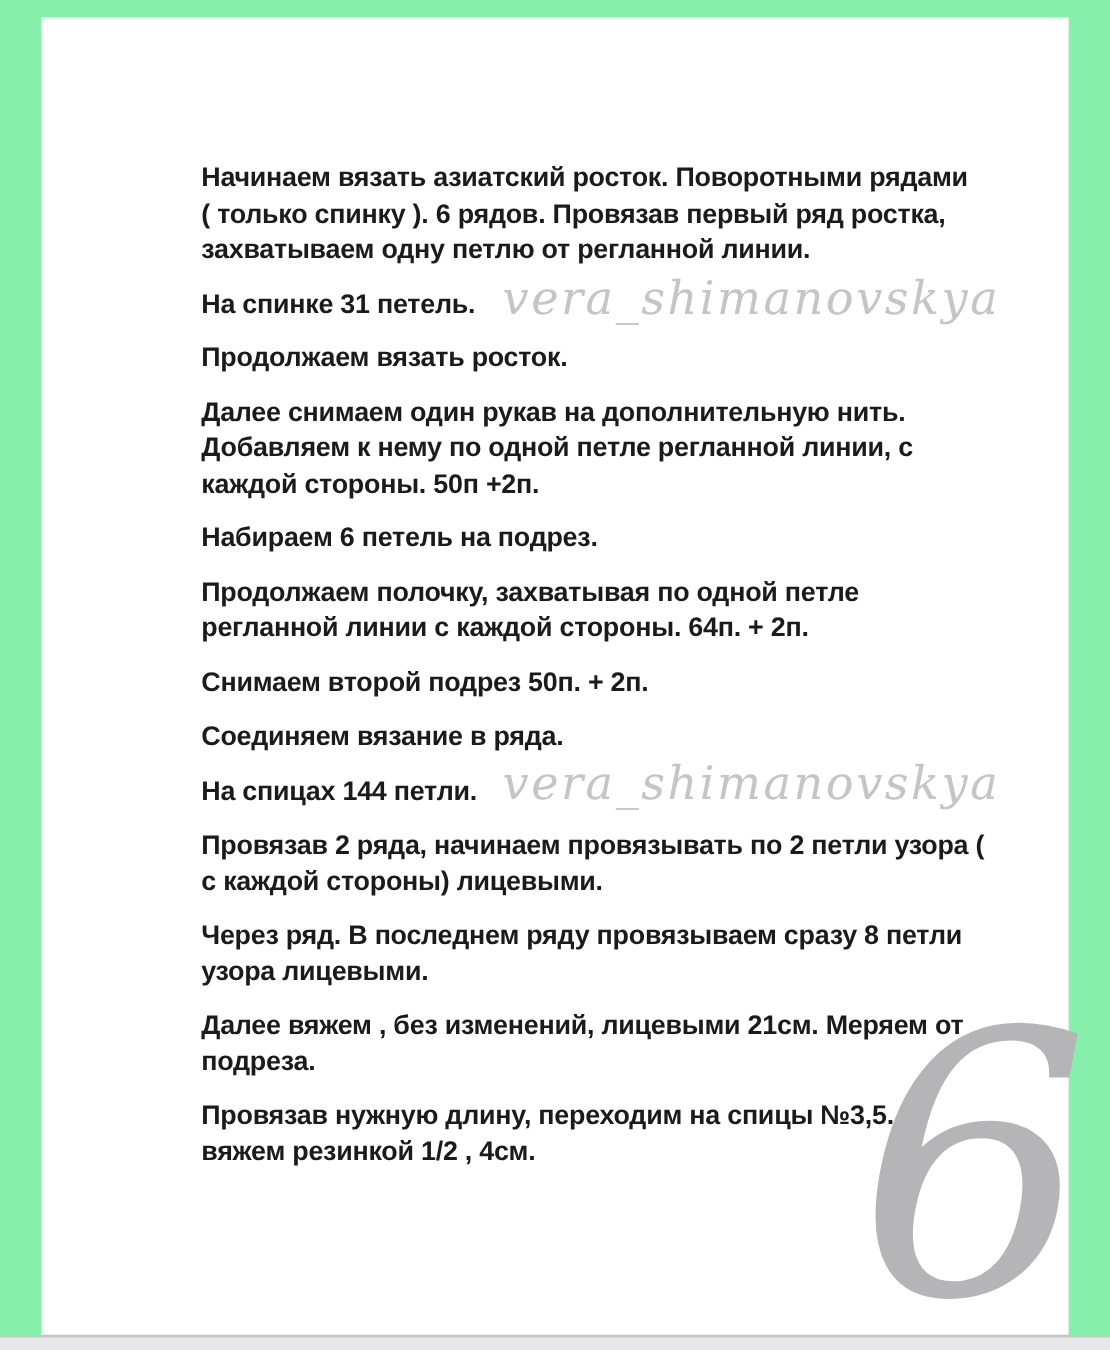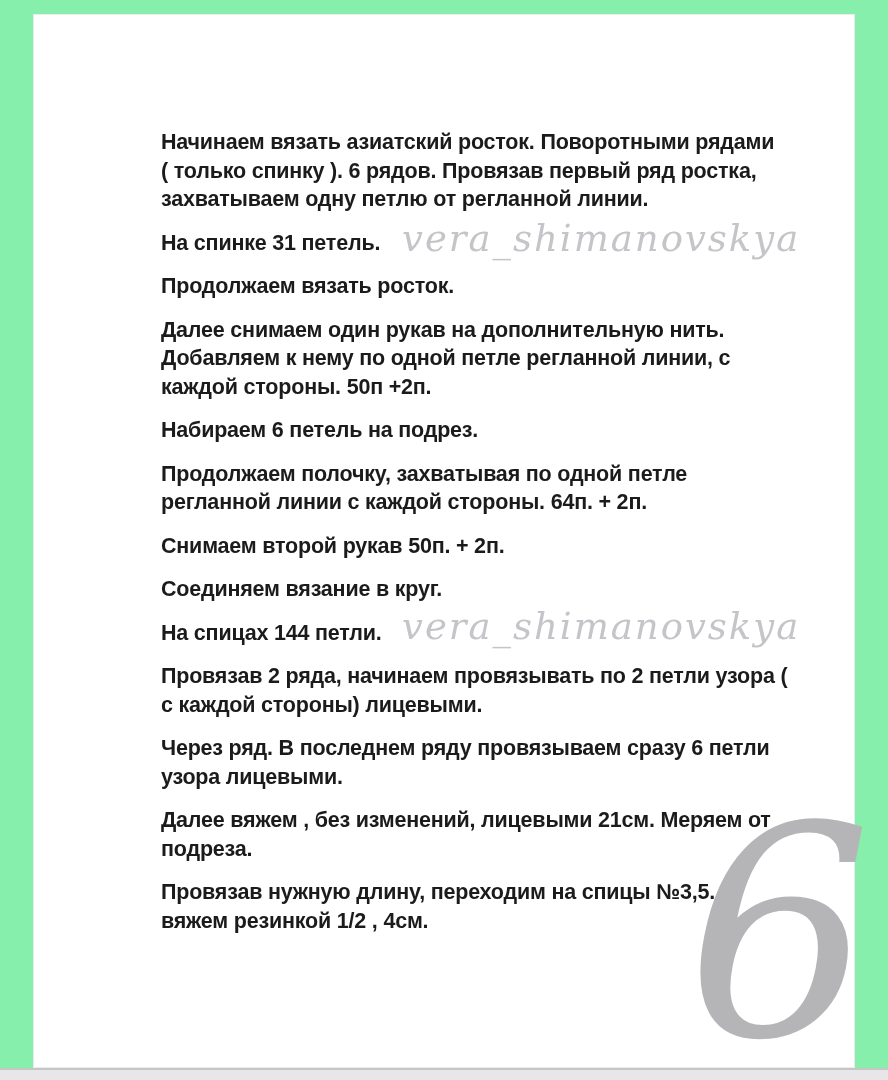--- a/index.html
+++ b/index.html
@@ -92,26 +92,26 @@
 ( только спинку ). 6 рядов.  Провязав первый ряд ростка,
 захватываем одну петлю от регланной линии.</div>
       <div class="paragraph">На спинке 31 петель.</div>
       <div class="paragraph">Продолжаем вязать росток.</div>
       <div class="paragraph">Далее снимаем один рукав на дополнительную нить.
 Добавляем к нему по одной петле регланной линии, с
 каждой стороны.  50п +2п.</div>
       <div class="paragraph">Набираем 6 петель на подрез.</div>
       <div class="paragraph">Продолжаем полочку, захватывая по одной петле
 регланной линии с каждой стороны. 64п. + 2п.</div>
-      <div class="paragraph">Снимаем второй рукав 50п. + 2п.</div>
-      <div class="paragraph">Соединяем вязание в круг.</div>
+      <div class="paragraph">Снимаем второй подрез 50п. + 2п.</div>
+      <div class="paragraph">Соединяем вязание в ряда.</div>
       <div class="paragraph">На спицах 144 петли.</div>
       <div class="paragraph">Провязав 2 ряда, начинаем провязывать по 2 петли узора (
 с каждой стороны) лицевыми.</div>
-      <div class="paragraph">Через ряд. В последнем ряду провязываем сразу 6 петли
+      <div class="paragraph">Через ряд. В последнем ряду провязываем сразу 8 петли
 узора лицевыми.</div>
       <div class="paragraph">Далее вяжем , без изменений, лицевыми 21см. Меряем от
 подреза.</div>
       <div class="paragraph">Провязав нужную длину, переходим на спицы №3,5. И
 вяжем резинкой 1/2 , 4см.</div>
     </div>
 
     <div class="watermark wm-1">vera_shimanovskya</div>
     <div class="watermark wm-2">vera_shimanovskya</div>
 

